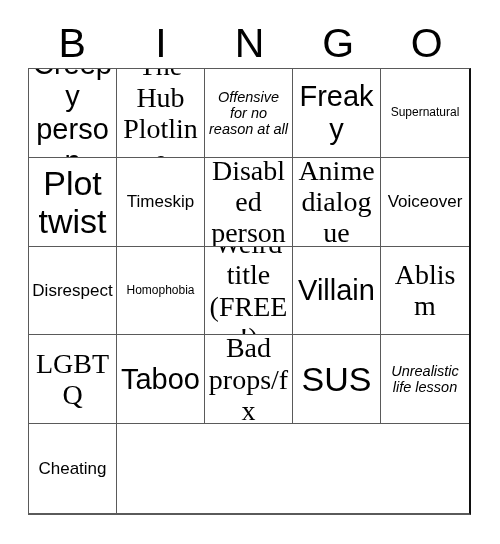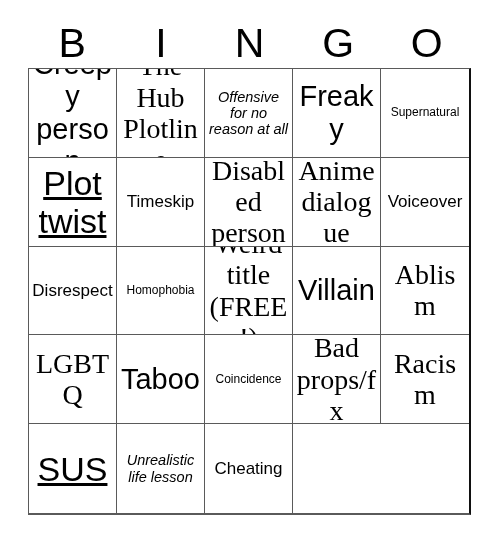--- a/index.html
+++ b/index.html
@@ -77,21 +77,21 @@
 
   .cell-text {
     display: block;
     width: 100%;
     line-height: 1.12;
     color: #000000;
     word-wrap: break-word;
   }
 
   
-  .sz-xl   { font-size: 34px; text-decoration: underline; }
+  .sz-xl   { font-size: 34px; }
   .sz-lg   { font-size: 29px; }
   .sz-md   { font-size: 28px; font-family: Liberation Serif, serif; }
   .sz-sm   { font-size: 17px; }
   .sz-xs   { font-size: 14.5px; font-style: italic; }
   .sz-xxs  { font-size: 12px; }
 </style>
 </head>
 <body>
 
 <div class="card">
@@ -150,27 +150,21 @@
       <div class="cell">
         <span class="cell-text sz-md">Ablism</span>
       </div>
       <div class="cell">
         <span class="cell-text sz-md">LGBTQ</span>
       </div>
       <div class="cell">
         <span class="cell-text sz-lg">Taboo</span>
       </div>
       <div class="cell">
-        <span class="cell-text sz-xxs">Coincidence</span>
-      </div>
-      <div class="cell">
         <span class="cell-text sz-md">Bad props/fx</span>
-      </div>
-      <div class="cell">
-        <span class="cell-text sz-md">Racism</span>
       </div>
       <div class="cell">
         <span class="cell-text sz-xl">SUS</span>
       </div>
       <div class="cell">
         <span class="cell-text sz-xs">Unrealistic life lesson</span>
       </div>
       <div class="cell">
         <span class="cell-text sz-sm">Cheating</span>
       </div>

